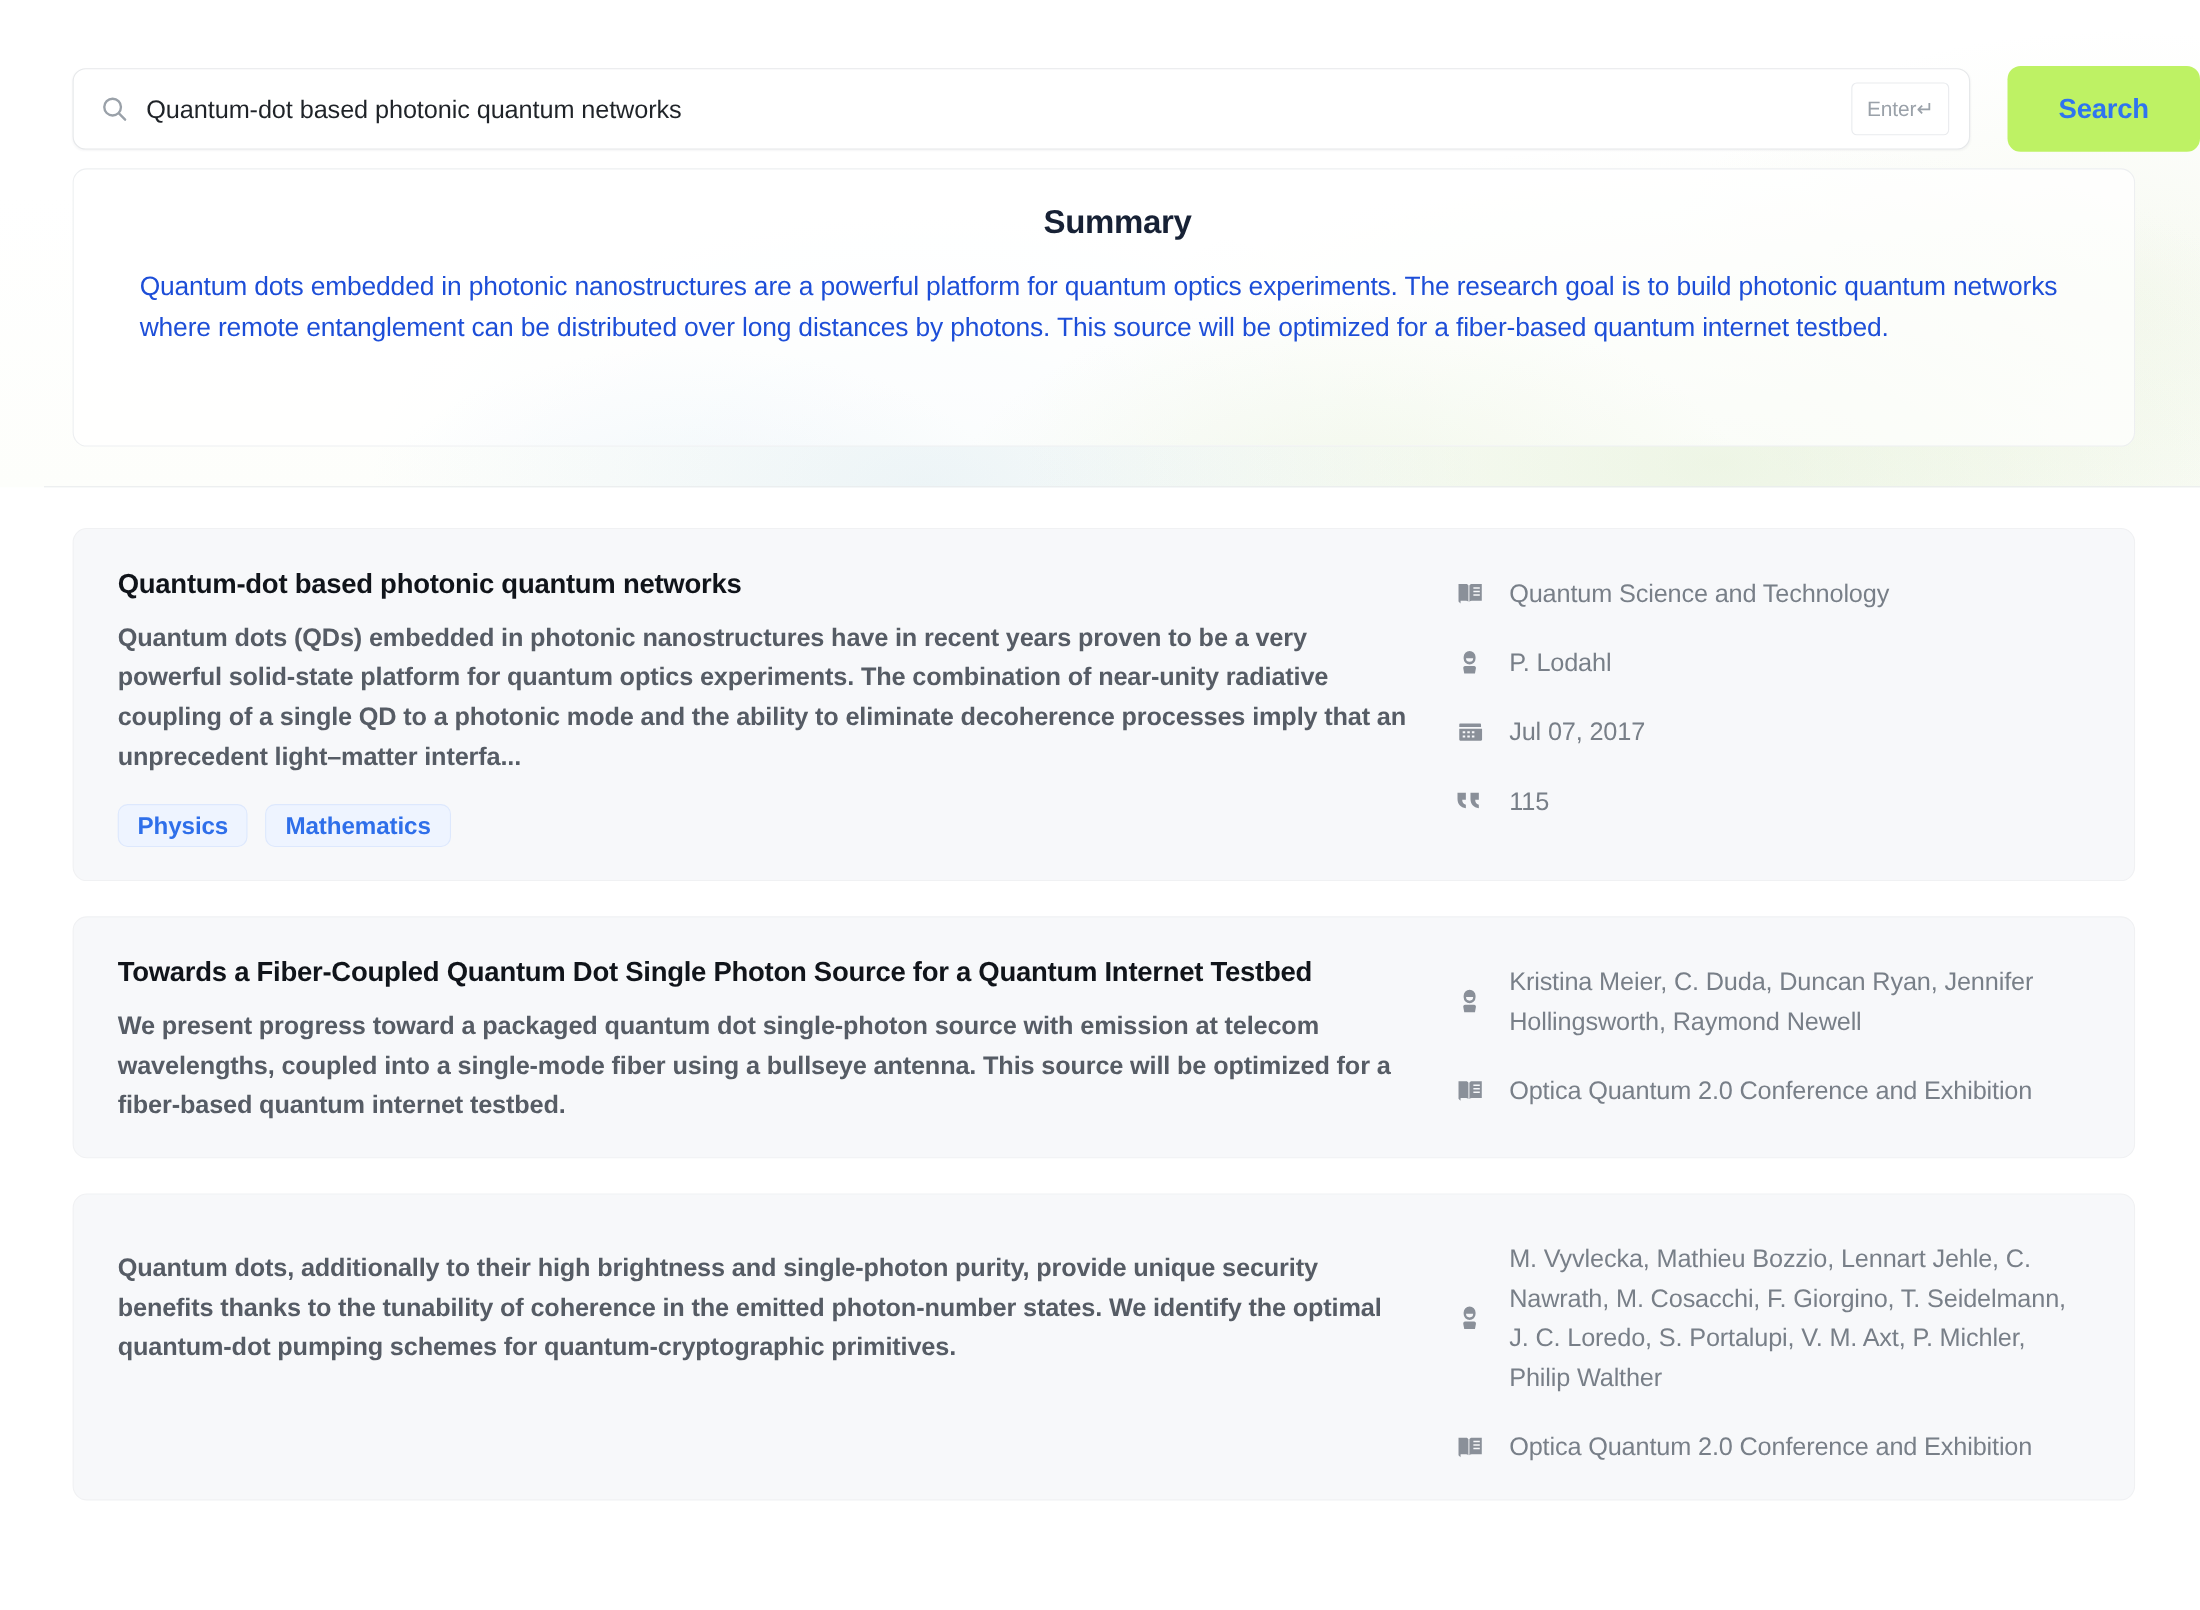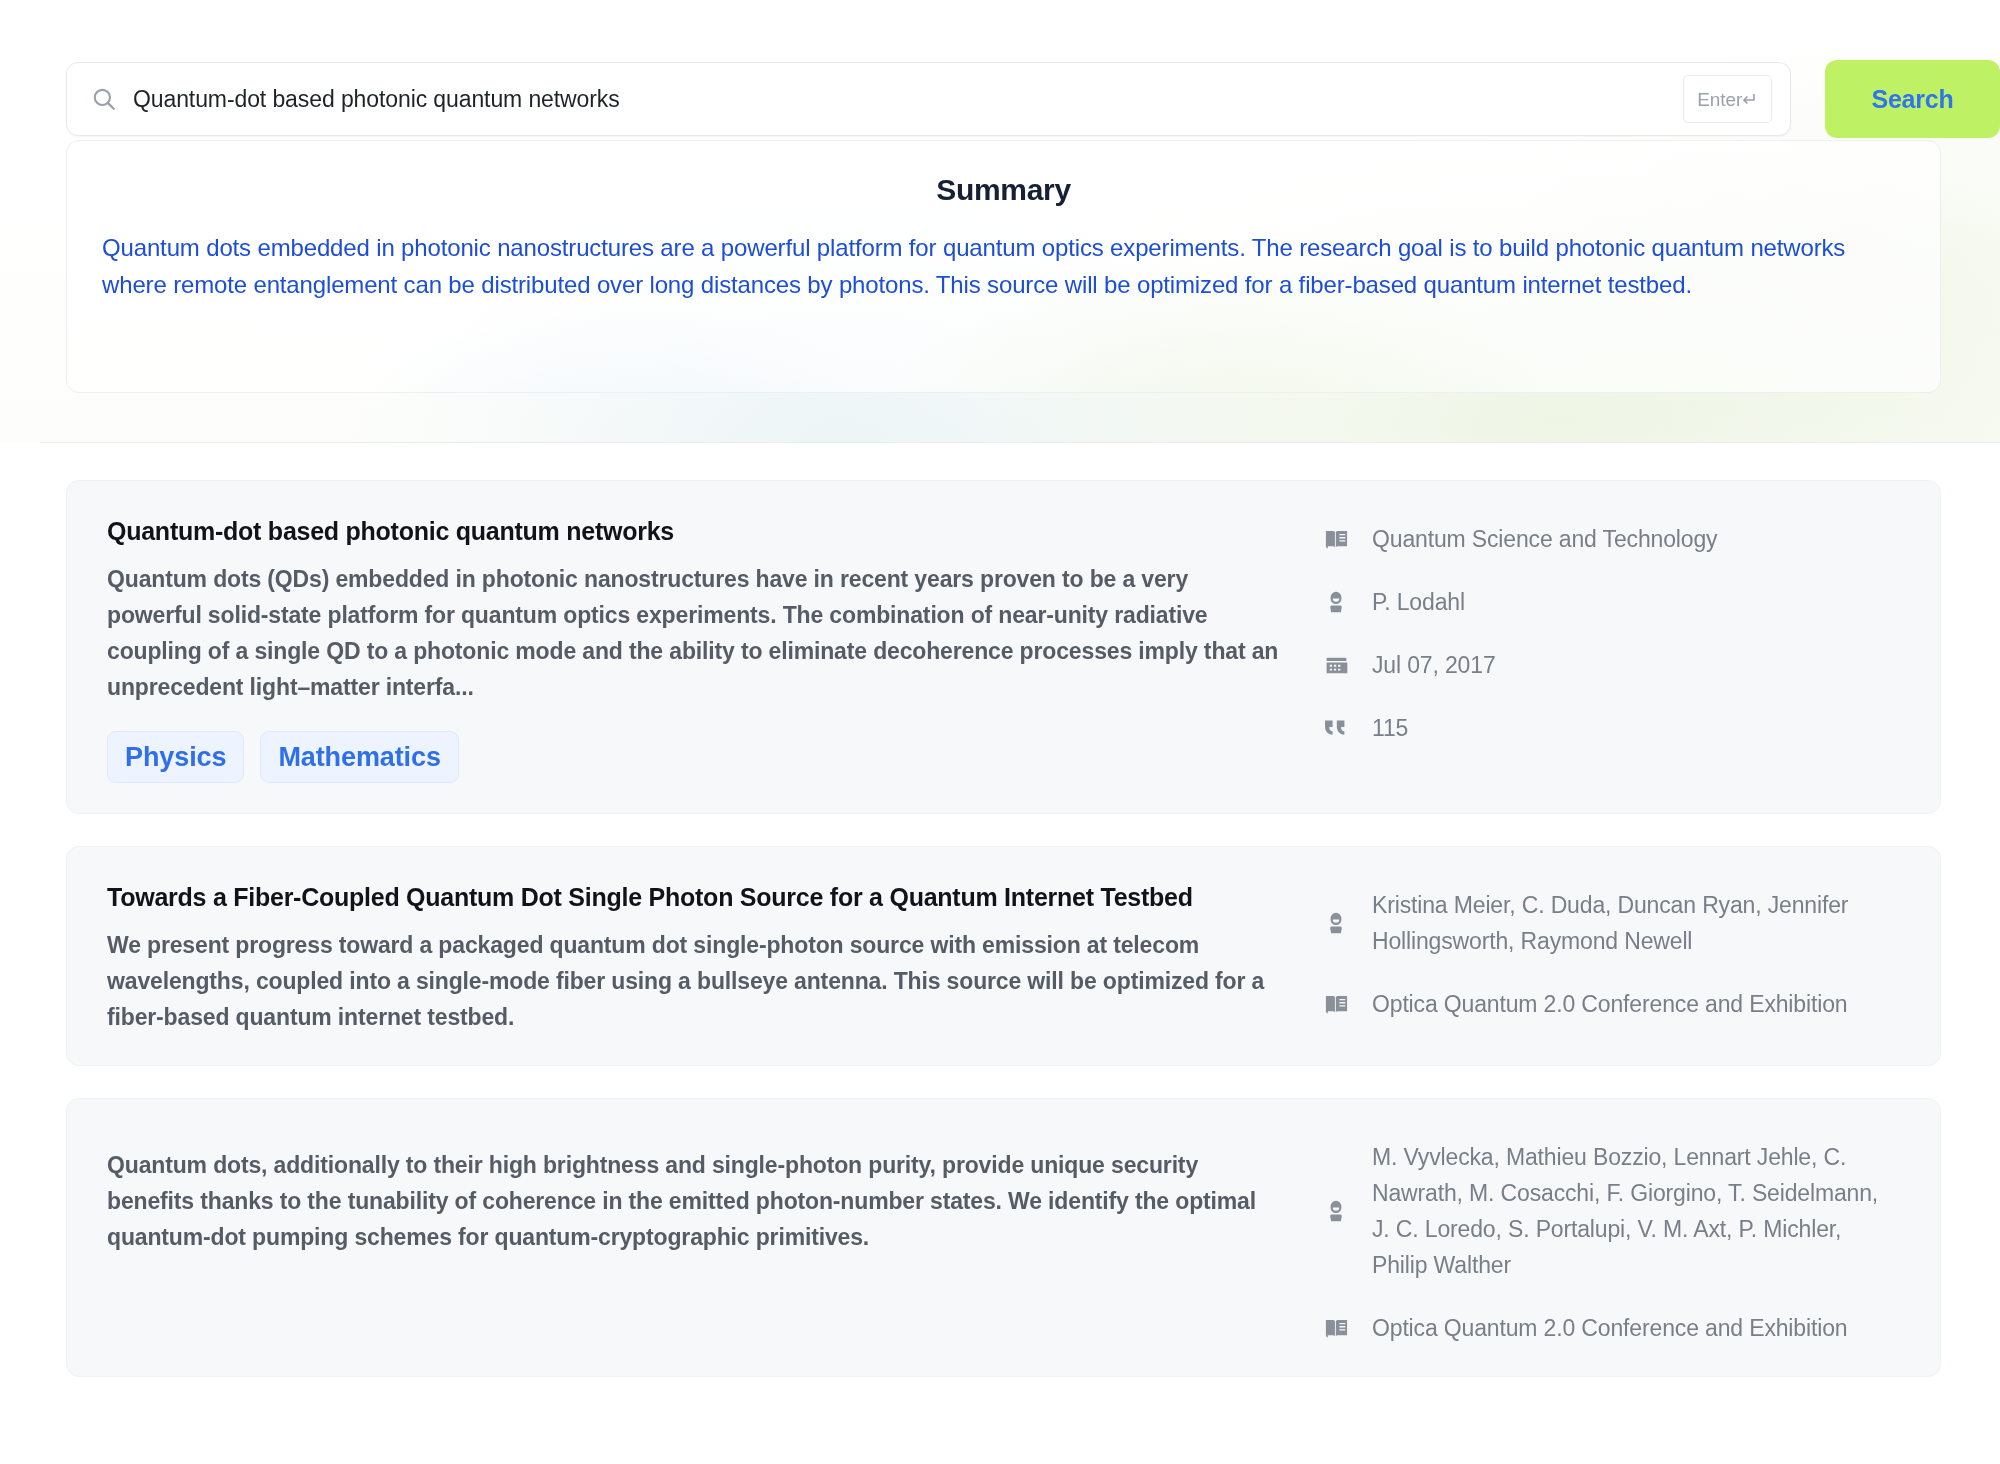--- a/index.html
+++ b/index.html
@@ -55,26 +55,27 @@
   }
   .search-btn {
     width: 175px; height: 78px; border: none; border-radius: 12px;
     background: #bef264; color: #2f74f0;
     font-family: "Liberation Sans", sans-serif;
     font-size: 25px; font-weight: bold; cursor: pointer; letter-spacing: -0.2px;
   }
 
   
   .summary-card {
-    position: absolute; left: 66px; top: 140px;
+    position: absolute; left: 66px; top: 153px;
     width: 1875px; height: 253px;
     background: rgba(255,255,255,0.72);
     border: 1px solid #edeff1;
     border-radius: 13px;
     overflow: hidden;
+    padding-left: 25px;
   }
   .summary-card::after {
     content: ""; position: absolute; inset: 0; pointer-events: none;
     background:
       radial-gradient(520px 260px at 62% 120%, rgba(219,234,199,0.30), rgba(219,234,199,0) 70%),
       radial-gradient(420px 230px at 30% 130%, rgba(206,226,239,0.26), rgba(206,226,239,0) 72%);
   }
   .summary-title {
     position: relative; z-index: 2;
     margin-top: 32px; text-align: center;
@@ -104,24 +105,24 @@
     font-size: 25px; font-weight: bold; color: #10141a;
     letter-spacing: -0.25px; line-height: 32px;
   }
   .rc-abstract {
     margin-top: 14px;
     font-size: 23px; line-height: 36px; font-weight: bold;
     color: #565c65; letter-spacing: -0.15px;
   }
   .rc-tags { margin-top: 26px; display: flex; gap: 16px; }
   .tag {
-    height: 52px; padding: 0 17px; border-radius: 9px;
+    height: 39px; padding: 0 17px; border-radius: 9px;
     background: #eef4ff; border: 1px solid #dde8fd;
     display: flex; align-items: center;
-    font-size: 27px; font-weight: bold; color: #2f6fea; letter-spacing: -0.1px;
+    font-size: 22px; font-weight: bold; color: #2f6fea; letter-spacing: -0.1px;
   }
 
   .meta-row { display: flex; align-items: center; gap: 22px; margin-bottom: 27px; }
   .meta-row:last-child { margin-bottom: 0; }
   .meta-icon {
     width: 28px; min-width: 28px; display: flex; align-items: center; justify-content: center;
     color: #8a9099;
   }
   .meta-text {
     font-size: 23px; line-height: 36px; color: #787f88; letter-spacing: -0.15px;

